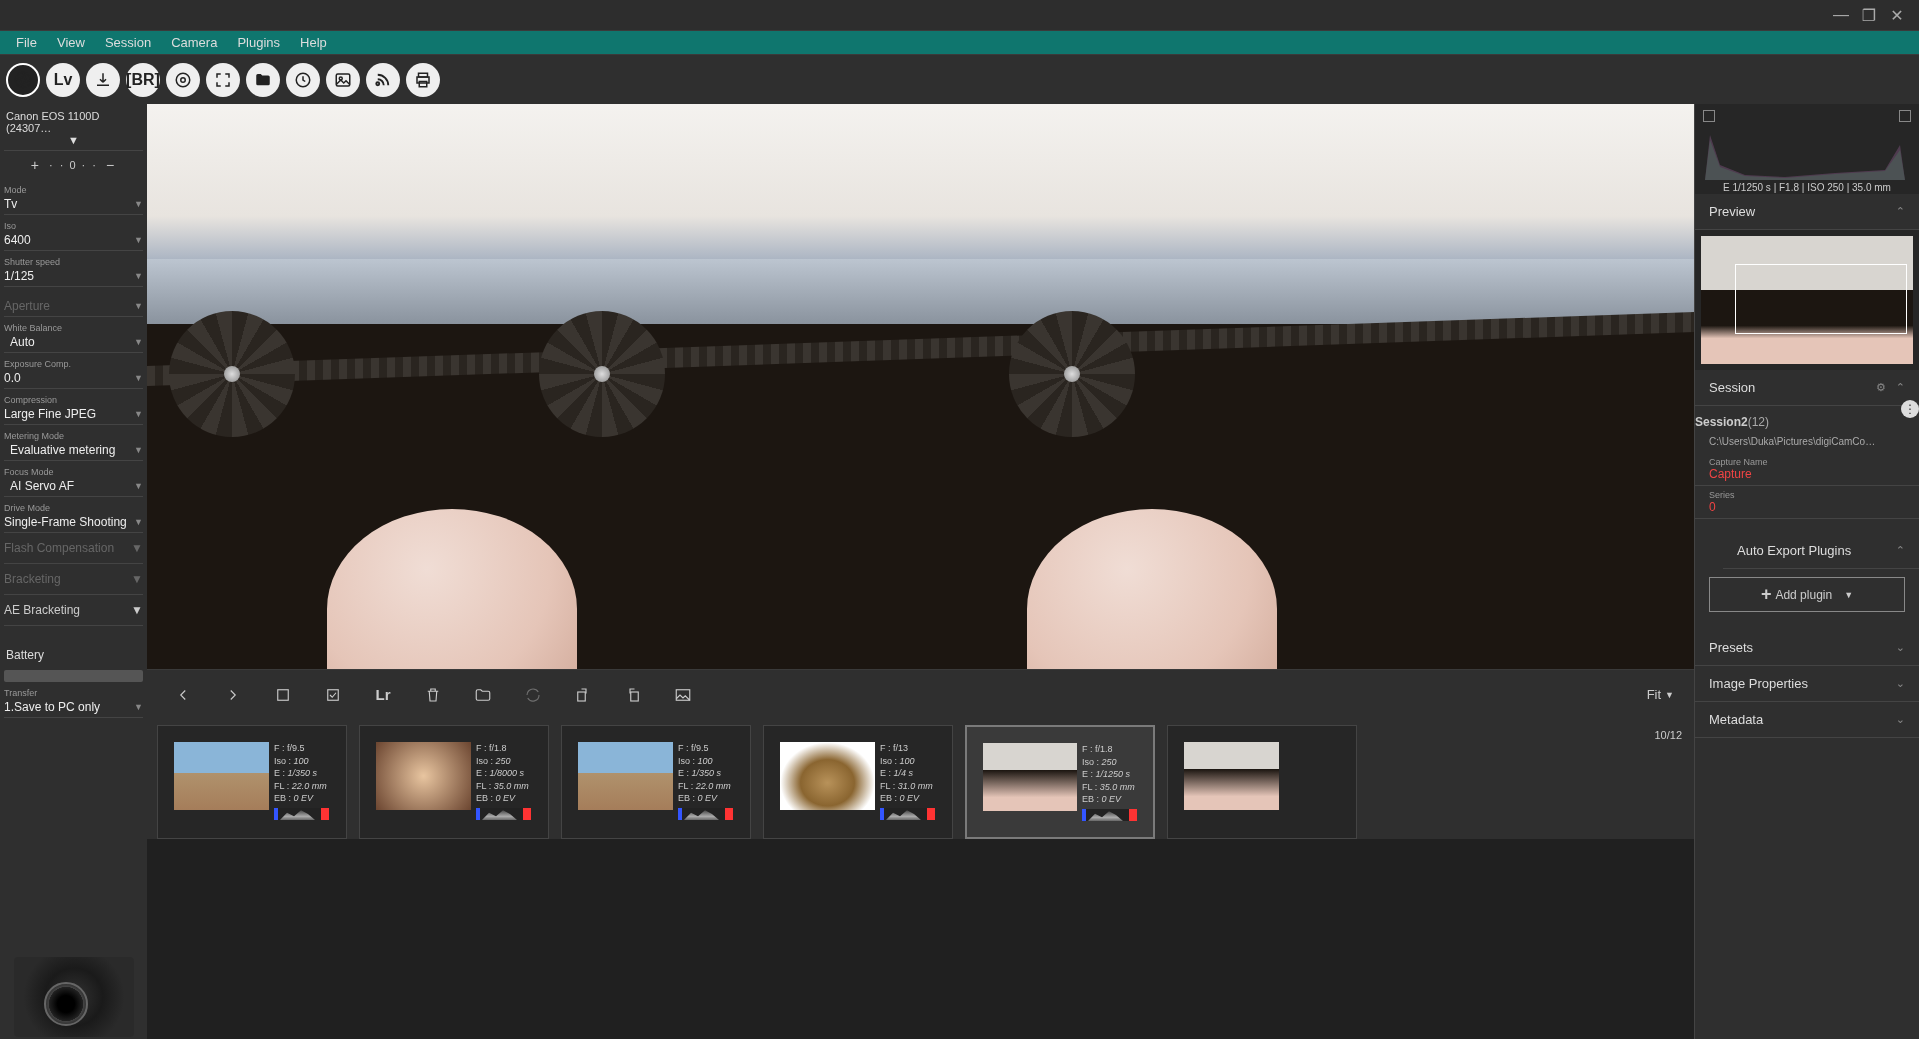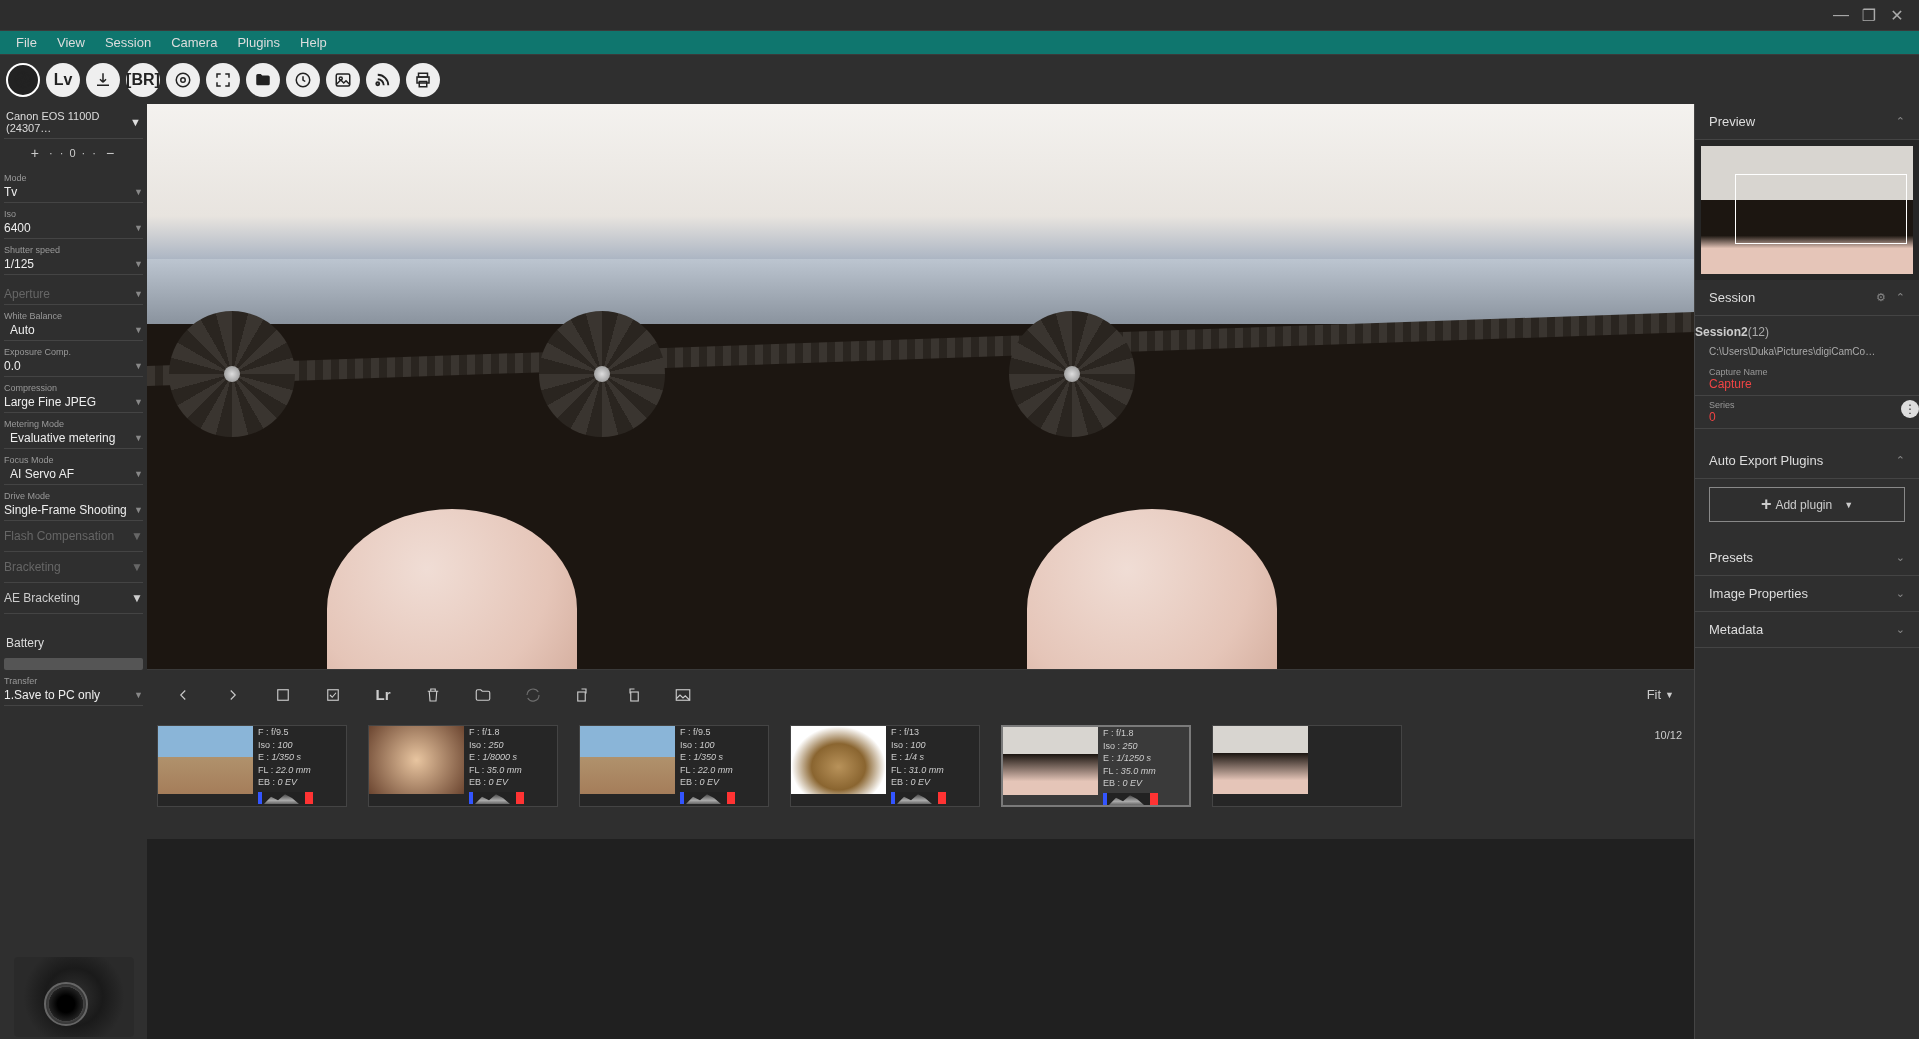--- a/index.html
+++ b/index.html
@@ -8,21 +8,21 @@
 .titlebar .wbtn { width:28px; height:20px; display:flex; align-items:center; justify-content:center; cursor:pointer; color:#aaa; }
 .menubar { height:24px; background:#0f766e; display:flex; align-items:center; padding-left:6px; font-size:13px; color:#ddd; border-top:1px solid #3a3a3a; }
 .menubar span { padding:0 10px; cursor:pointer; }
 .toolbar { height:50px; background:#2f2f2f; display:flex; align-items:center; padding-left:6px; border-top:1px solid #3a3a3a; }
 .toolbar .tbtn { width:34px; height:34px; border-radius:50%; background:#efefef; display:flex; align-items:center; justify-content:center; margin-right:6px; cursor:pointer; color:#222; font-weight:bold; font-size:16px; }
 .toolbar .tbtn.dark { background:#222; color:#fff; border:2px solid #fff; }
 .toolbar .tbtn svg { width:18px; height:18px; }
 .app-body { display:flex; height:935px; }
 
 .left-panel { width:147px; background:#2f2f2f; padding:2px 4px; display:flex; flex-direction:column; }
-.camsel { display:flex; align-items:center; justify-content:space-between; font-size:11px; color:#ddd; padding:4px 2px; border-bottom:1px solid #444; cursor:pointer; }
+.camsel { display:flex; align-items:center; justify-content:space-between; font-size:11px; color:#ddd; padding:4px 2px; border-bottom:1px solid #444; cursor:pointer;flex-direction:column; }
 .ev-comp { display:flex; align-items:center; justify-content:center; padding:6px 0; font-size:11px; color:#ccc; letter-spacing:2px; }
 .ev-comp .plus, .ev-comp .minus { font-size:14px; padding:0 8px; cursor:pointer; }
 .lp-label { font-size:9px; color:#999; margin-top:6px; }
 .lp-value { display:flex; justify-content:space-between; align-items:center; font-size:12px; color:#eee; padding:2px 0 3px 0; border-bottom:1px solid #444; cursor:pointer; }
 .lp-value.muted { color:#666; }
 .lp-value .arr { font-size:9px; color:#888; }
 .lp-section { font-size:12px; color:#666; padding:8px 0; border-bottom:1px solid #444; display:flex; justify-content:space-between; cursor:pointer; }
 .lp-section.lit { color:#ccc; }
 .battery-label { font-size:12px; color:#ddd; margin-top:18px; padding:4px 2px; }
 .battery-bar { height:12px; background:#555; margin-top:4px; border-radius:2px; }
@@ -43,21 +43,21 @@
 .b1{left:180px;} .b2{left:880px;}
 .footbar { height:50px; background:#2f2f2f; display:flex; align-items:center; padding:0 20px; border-top:1px solid #3a3a3a; }
 .footbar .fbtn { width:32px; height:32px; display:flex; align-items:center; justify-content:center; cursor:pointer; color:#ccc; margin-right:18px; }
 .footbar .fbtn svg { width:18px; height:18px; fill:none; stroke:#ccc; stroke-width:1.5; }
 .footbar .fbtn.lr { font-size:15px; font-weight:bold; color:#ccc; }
 .footbar .fit { margin-left:auto; font-size:13px; color:#ccc; cursor:pointer; display:flex; align-items:center; }
 .footbar .fit .arr{ font-size:9px; margin-left:4px; }
 .film-area { height:120px; background:#2f2f2f; position:relative; }
 .counter { position:absolute; right:12px; top:10px; font-size:11px; color:#ccc; }
 .filmstrip { display:flex; padding:6px 10px 0 10px; overflow:hidden; }
-.filmcard { display:flex; background:#262626; border:1px solid #444; margin-right:21px; padding:0; width:190px; }
+.filmcard { display:flex; background:#262626; border:1px solid #444; margin-right:12px; padding:16px; width:190px; }
 .filmcard.sel { border:2px solid #7a7a7a; background:#3a3a3a; }
 .thumb { width:95px; height:68px; background:#555; }
 .thumb.coast { background:linear-gradient(to bottom, #8ab5d8 0%, #8ab5d8 45%, #b0926c 45%, #a57d5a 100%); }
 .thumb.hands { background:radial-gradient(circle at 50% 50%, #e8c5a0 0%, #6b4530 100%); }
 .thumb.coins { background:radial-gradient(ellipse at 50% 60%, #b8925a 0%, #8a6530 40%, #fff 70%); }
 .thumb.gears { background:linear-gradient(to bottom, #d8d5d0 0%, #d8d5d0 40%, #1c1611 40%, #e5c5b8 80%); }
 .finfo { font-size:9px; color:#ccc; padding-left:5px; line-height:1.4; }
 .finfo .bar { margin-top:3px; height:12px; width:55px; background:linear-gradient(to right, #3355ff 0%, #3355ff 8%, #222 8%, #222 85%, #ff3333 85%); position:relative; }
 .finfo .bar::after { content:""; position:absolute; left:6px; top:0; width:35px; height:12px; background:linear-gradient(to top, #666 0%, #aaa 30%, transparent 100%); clip-path:polygon(0% 100%, 20% 40%, 40% 70%, 60% 20%, 80% 50%, 100% 100%); }
 
@@ -357,20 +357,29 @@
           </div>
           <div class="filmcard">
             <div class="thumb gears"></div>
             <div class="finfo"></div>
           </div>
         </div>
     </div>
   </div>
 
   <div class="right-panel">
+    <div class="histo">
+      <div class="sq l"></div>
+      <div class="sq r"></div>
+      <svg class="curve" viewBox="0 0 200 55" preserveAspectRatio="none">
+        <path d="M0,55 L5,10 L15,40 L40,50 L80,52 L130,48 L180,45 L195,20 L200,55 Z" fill="#6a4a6a" opacity="0.6"></path>
+        <path d="M0,55 L5,15 L15,42 L40,51 L80,53 L130,49 L180,46 L195,25 L200,55 Z" fill="#4a6a5a" opacity="0.5"></path>
+      </svg>
+      <div class="caption">E 1/1250 s | F1.8 | ISO 250 | 35.0 mm</div>
+    </div>
 
     <div class="rp-head">
       <span>Preview</span>
       <span class="ricon">⌃</span>
     </div>
     <div class="preview-box">
       <div class="pv">
           <div class="rect"></div>
         </div>
     </div>
@@ -384,21 +393,21 @@
     </div>
     <div class="rp-session-name">
       <b>Session2</b><span class="rp-session-count">(12)</span>
     </div>
     <div class="rp-session-path">C:\Users\Duka\Pictures\digiCamCo…</div>
     <div class="rp-field-label">Capture Name</div>
     <div class="rp-field-value">Capture</div>
     <div class="rp-field-label">Series</div>
     <div class="rp-field-value">0</div>
 
-    <div class="rp-head" style="margin-top:14px;">
+    <div class="rp-head" style="margin-top:14px;margin-left:28px;">
       <span>Auto Export Plugins</span>
       <span class="ricon">⌃</span>
     </div>
     <div class="rp-add-plugin">
       <span class="plus">+</span>
       <span>Add plugin</span>
       <span class="arr">▼</span>
     </div>
 
     <div class="rp-head" style="margin-top:10px;">

